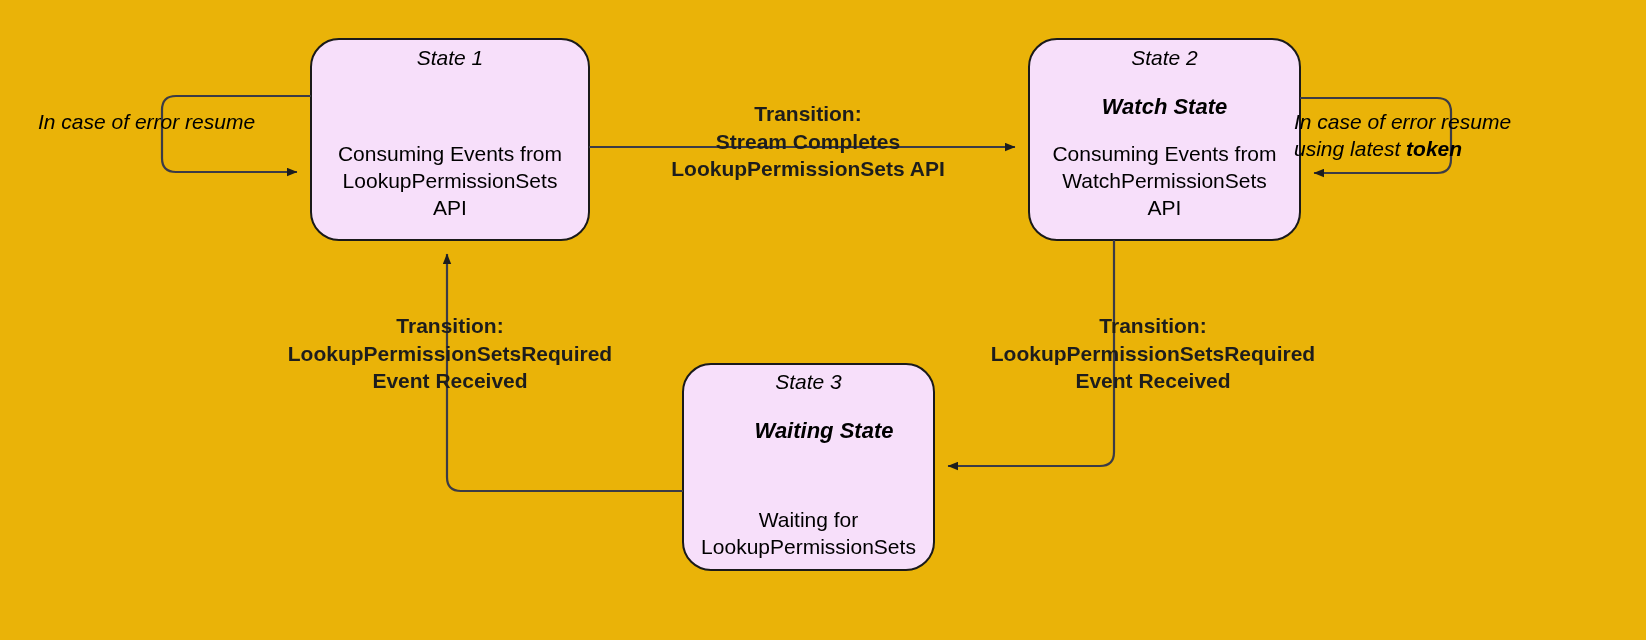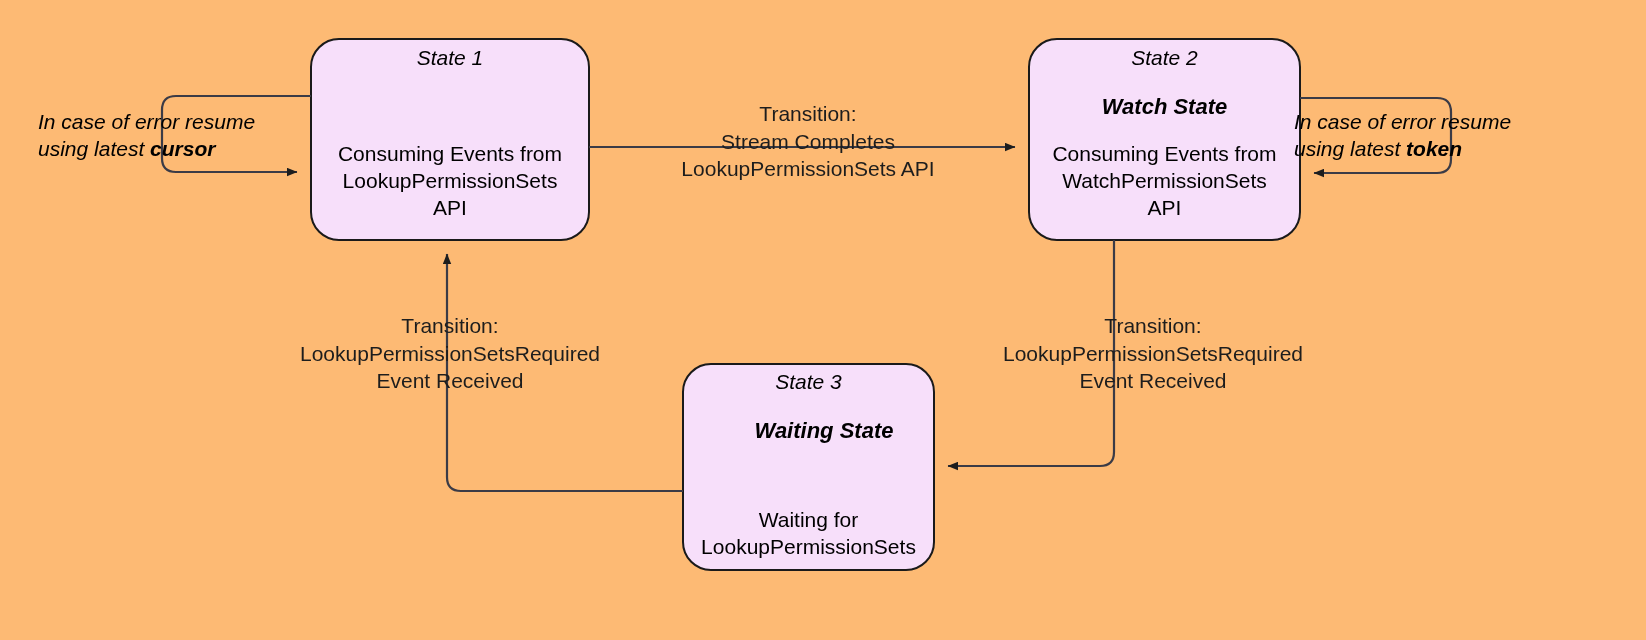--- a/index.html
+++ b/index.html
@@ -10,21 +10,21 @@
   body {
     width: 1646px;
     height: 640px;
     font-family: "Liberation Sans", sans-serif;
     overflow: hidden;
   }
   #diagram-root {
     position: relative;
     width: 1646px;
     height: 640px;
-    background: #fdba74;
+    background: #eab308;
   }
   svg.diagram-canvas {
     position: absolute;
     left: 0;
     top: 0;
     width: 1646px;
     height: 640px;
   }
   .state-box-shape {
     fill: #f7dffa;
@@ -65,21 +65,21 @@
     font-size: 21px;
     font-weight: 400;
     line-height: 1.28;
   }
   .edge-label {
     position: absolute;
     text-align: center;
     font-size: 21px;
     color: #1d1d1d;
     line-height: 1.32;
-    font-weight: 400;
+    font-weight: 700;
   }
   .note-label {
     position: absolute;
     font-style: italic;
     font-size: 21px;
     color: #000000;
     line-height: 1.3;
   }
   .note-label b {
     font-weight: bold;
@@ -156,23 +156,20 @@
     </div>
 
     <div class="edge-label" style="left:275px; top:312px; width:350px;">
       <div>Transition:</div>
       <div>LookupPermissionSetsRequired</div>
       <div>Event Received</div>
     </div>
 
     <div class="note-label note-left" style="left:38px; top:108px; width:250px;">
       <div>In case of error resume</div>
-      <div>
-        <span>using latest </span><b>cursor</b>
-      </div>
     </div>
 
     <div class="note-label note-right" style="left:1294px; top:108px; width:260px;">
       <div>In case of error resume</div>
       <div>
         <span>using latest </span><b>token</b>
       </div>
     </div>
 
   </div>

